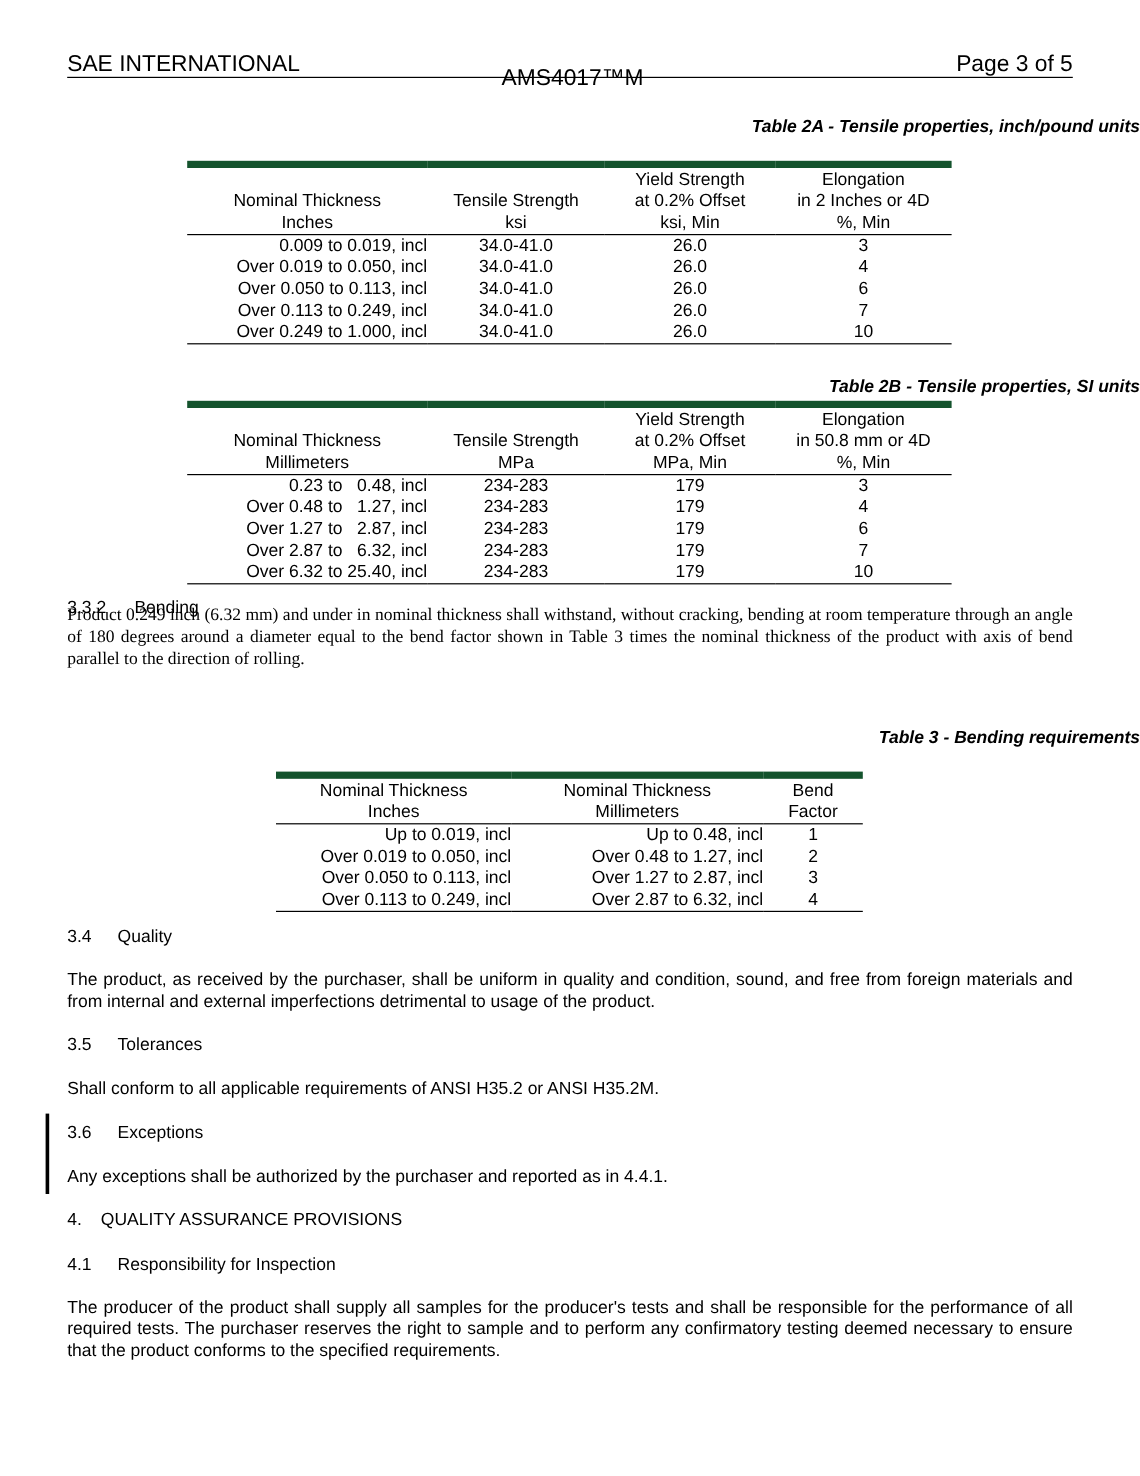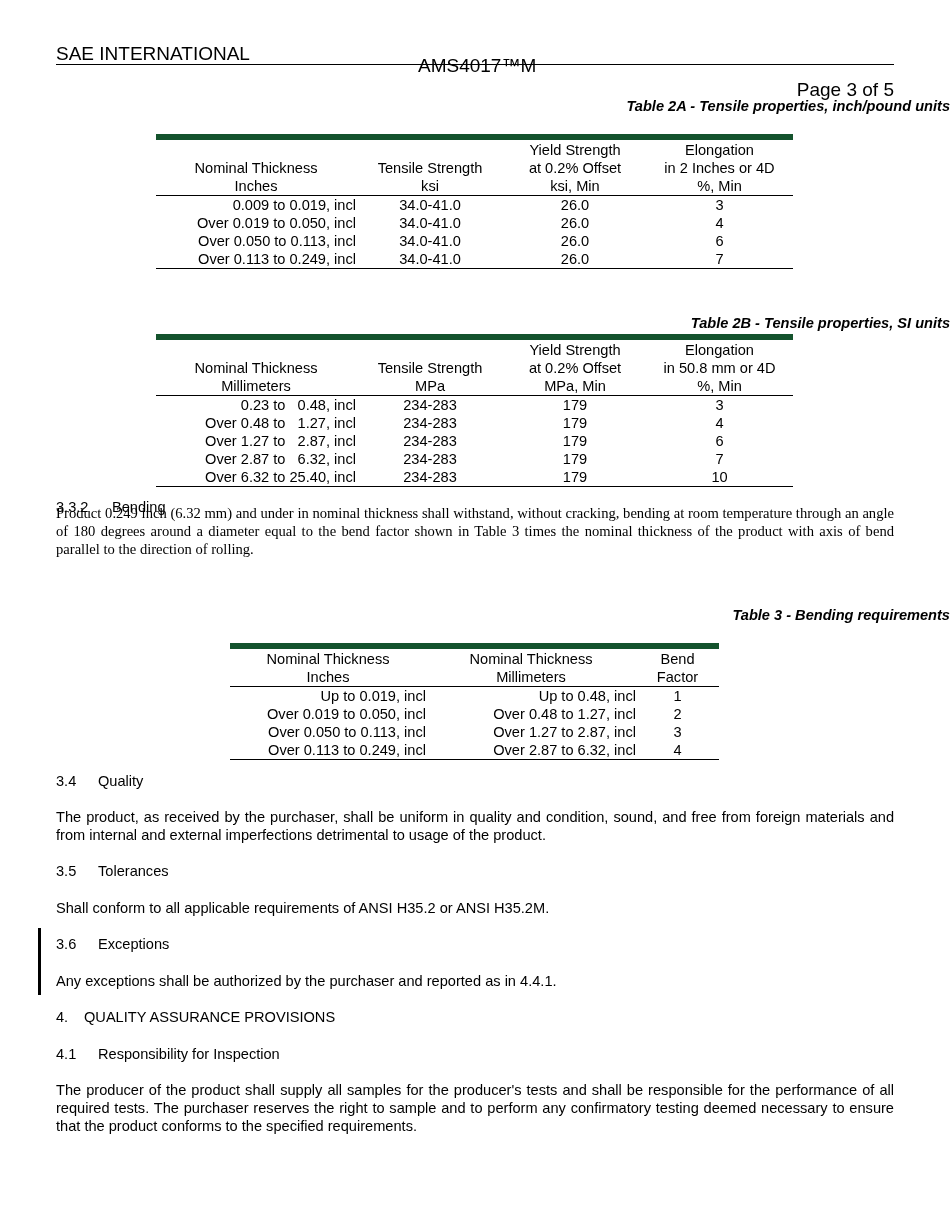--- a/index.html
+++ b/index.html
@@ -6,21 +6,21 @@
     body {
       width: 950px; height: 1230px; position: relative; overflow: hidden;
       font-family: "Liberation Sans", sans-serif; color: #000; font-size: 14.6px;
     }
     .header {
       position: absolute; left: 56px; top: 43px; width: 838px; height: 21px;
       border-bottom: 1px solid #000; font-size: 19px; line-height: 21px;
     }
     .header .left { position: absolute; left: 0; top: 0; }
     .header .center { position: absolute; left: 362px; top: 12px; }
-    .header .right { position: absolute; right: 0; top: 0; margin-top: 36px; }
+    .header .right { position: absolute; right: 0; top: 0; }
     .caption {
       position: absolute; left: 0; width: 950px; text-align: right;
       font-weight: bold; font-style: italic; font-size: 14.6px;
     }
     table.doc {
       position: absolute; border-collapse: collapse; font-size: 14.6px;
     }
     table.doc th { font-weight: normal; line-height: 18px; padding: 0; vertical-align: bottom; }
     table.doc td { line-height: 18px; padding: 0; height: 18px; }
     table.doc thead tr.top th { border-top: 6px solid #14532d; padding-top: 1px; }
@@ -93,20 +93,26 @@
       <td class="c">34.0-41.0</td>
       <td class="c">26.0</td>
       <td class="c">6</td>
     </tr>
     <tr>
       <td class="r">Over 0.113 to 0.249, incl</td>
       <td class="c">34.0-41.0</td>
       <td class="c">26.0</td>
       <td class="c">7</td>
     </tr>
+    <tr>
+      <td class="r">Over 0.249 to 1.000, incl</td>
+      <td class="c">34.0-41.0</td>
+      <td class="c">26.0</td>
+      <td class="c">10</td>
+    </tr>
   </tbody>
 </table>
 
 <div class="caption" style="top:298px;margin-top:17px;">Table 2B - Tensile properties, SI units</div>
 <table class="doc" style="left:156px; top:334px; width:637px;">
   <colgroup>
       <col style="width:200px">
       <col style="width:148px">
       <col style="width:142px">
       <col style="width:147px">

